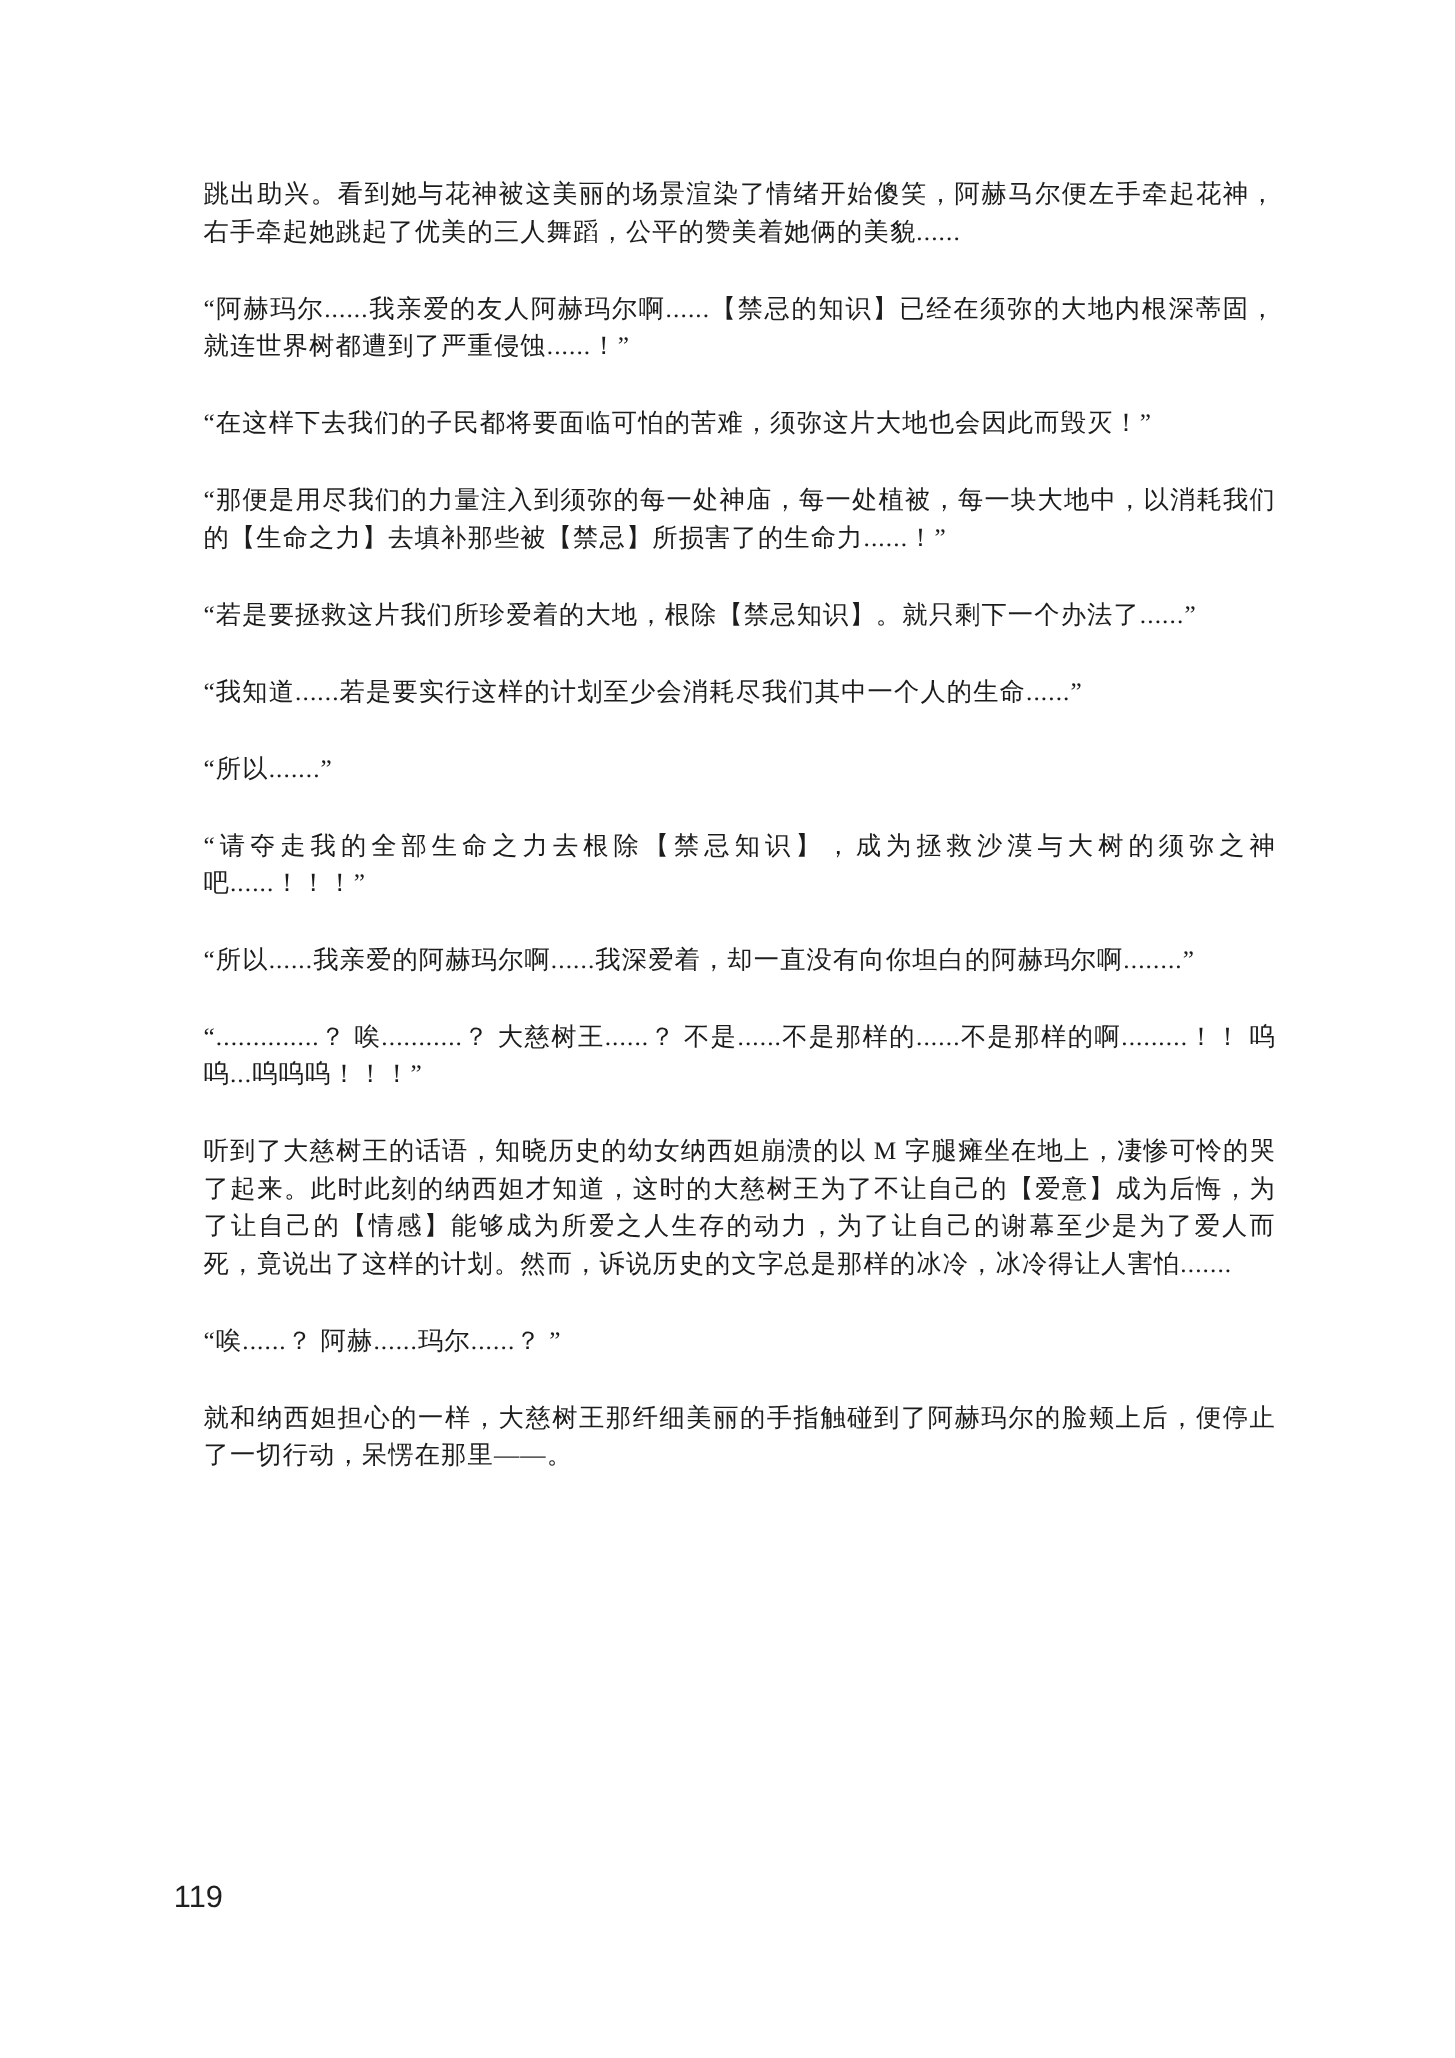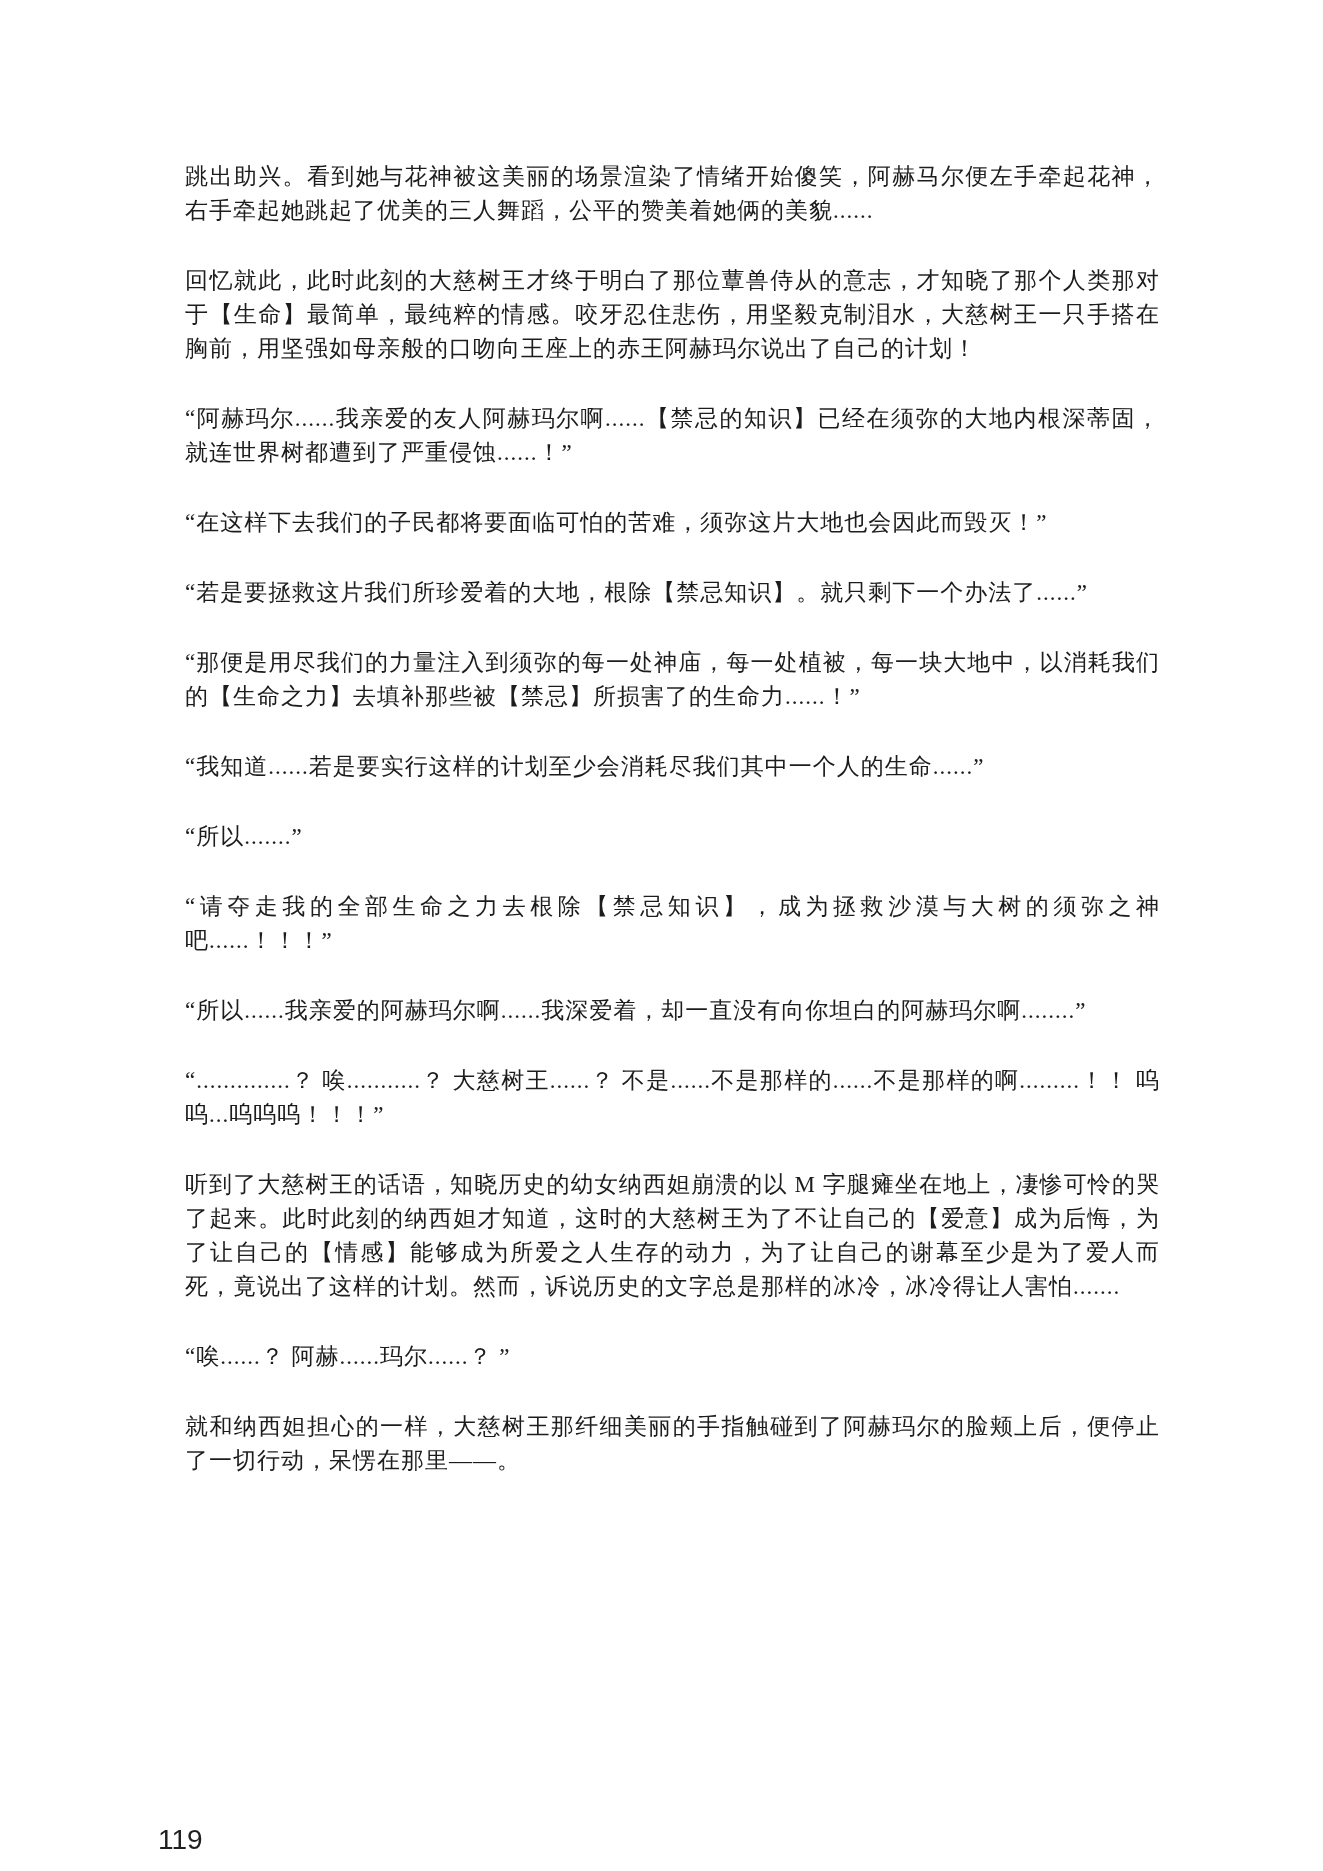--- a/index.html
+++ b/index.html
@@ -27,39 +27,38 @@
     margin: 0 0 36px 0;
     font-size: 23px;
     line-height: 34px;
     letter-spacing: 1px;
     text-align: justify;
     word-break: break-all;
   }
   .page-number {
     position: absolute;
     left: 158px;
-    top: 1825px;
+    top: 1710px;
     font-size: 28px;
     line-height: 30px;
     font-family: "Liberation Sans", "DejaVu Sans", sans-serif;
     color: #1f1f1f;
     text-align: right;
   }
 </style>
 </head>
 <body>
 
 <div class="page">
   <div class="content">
     <p>跳出助兴。看到她与花神被这美丽的场景渲染了情绪开始傻笑，阿赫马尔便左手牵起花神，右手牵起她跳起了优美的三人舞蹈，公平的赞美着她俩的美貌......</p>
-    <p>回忆就此，此时此刻的大慈树王才终于明白了那位蕈兽侍从的意志，才知晓了那个人类那对于【生命】最简单，最纯粹的情感。咬牙忍住悲伤，用坚毅克制泪水，大慈树王一只手搭在胸前，用坚强如母亲般的口吻向王座上的赤王阿赫玛尔说出了自己的计划！</p>
     <p>“阿赫玛尔......我亲爱的友人阿赫玛尔啊......【禁忌的知识】已经在须弥的大地内根深蒂固，就连世界树都遭到了严重侵蚀......！”</p>
     <p>“在这样下去我们的子民都将要面临可怕的苦难，须弥这片大地也会因此而毁灭！”</p>
+    <p>“那便是用尽我们的力量注入到须弥的每一处神庙，每一处植被，每一块大地中，以消耗我们的【生命之力】去填补那些被【禁忌】所损害了的生命力......！”</p>
     <p>“若是要拯救这片我们所珍爱着的大地，根除【禁忌知识】。就只剩下一个办法了......”</p>
-    <p>“那便是用尽我们的力量注入到须弥的每一处神庙，每一处植被，每一块大地中，以消耗我们的【生命之力】去填补那些被【禁忌】所损害了的生命力......！”</p>
     <p>“我知道......若是要实行这样的计划至少会消耗尽我们其中一个人的生命......”</p>
     <p>“所以.......”</p>
     <p>“请夺走我的全部生命之力去根除【禁忌知识】，成为拯救沙漠与大树的须弥之神吧......！！！”</p>
     <p>“所以......我亲爱的阿赫玛尔啊......我深爱着，却一直没有向你坦白的阿赫玛尔啊........”</p>
     <p>“..............？ 唉...........？ 大慈树王......？ 不是......不是那样的......不是那样的啊.........！！ 呜呜...呜呜呜！！！”</p>
     <p>听到了大慈树王的话语，知晓历史的幼女纳西妲崩溃的以 M 字腿瘫坐在地上，凄惨可怜的哭了起来。此时此刻的纳西妲才知道，这时的大慈树王为了不让自己的【爱意】成为后悔，为了让自己的【情感】能够成为所爱之人生存的动力，为了让自己的谢幕至少是为了爱人而死，竟说出了这样的计划。然而，诉说历史的文字总是那样的冰冷，冰冷得让人害怕.......</p>
     <p>“唉......？ 阿赫......玛尔......？ ”</p>
     <p>就和纳西妲担心的一样，大慈树王那纤细美丽的手指触碰到了阿赫玛尔的脸颊上后，便停止了一切行动，呆愣在那里——。</p>
   </div>
   <div class="page-number">119</div>

